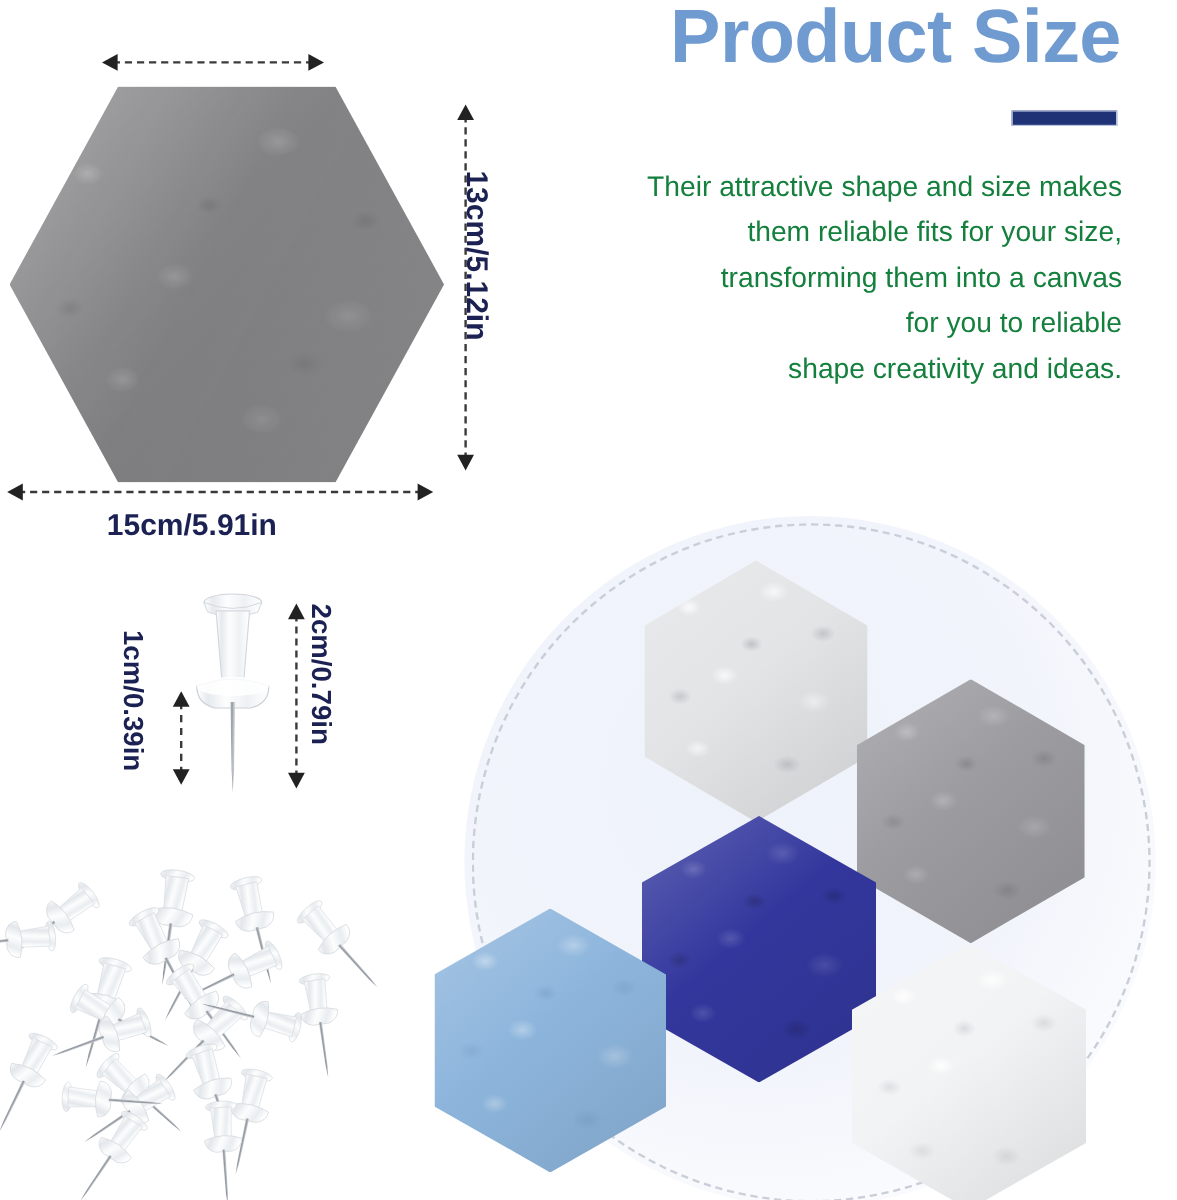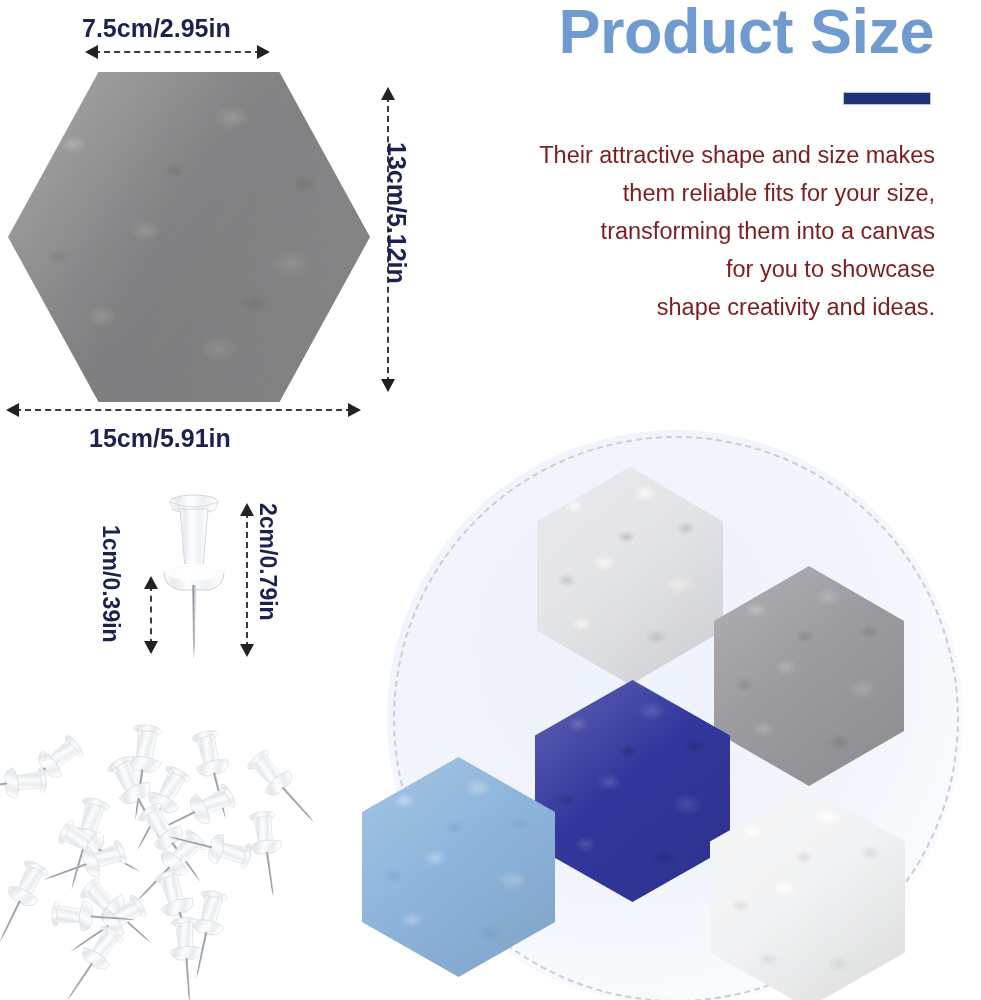--- a/index.html
+++ b/index.html
@@ -49,21 +49,21 @@
     box-sizing: border-box;
   }
   #body-copy {
     position: absolute;
     left: 455px;
     top: 136px;
     width: 480px;
     text-align: right;
     font-size: 23.5px;
     line-height: 1.62;
-    color: #7f1d1d;
+    color: #15803d;
     font-family: "Liberation Sans", sans-serif;
   }
   #body-copy div { white-space: nowrap; }
 
   
   .dim-label {
     position: absolute;
     font-family: "Liberation Sans", sans-serif;
     font-size: 25px;
     font-weight: bold;
@@ -259,32 +259,31 @@
 
   <div id="headline">
     <div id="title">Product Size</div>
   </div>
   <div id="accent-bar"></div>
 
   <div id="body-copy">
     <div>Their attractive shape and size makes</div>
     <div>them reliable fits for your size,</div>
     <div>transforming them into a canvas</div>
-    <div>for you to showcase</div>
+    <div>for you to reliable</div>
     <div>shape creativity and ideas.</div>
   </div>
 
   <div id="hex-main" class="hex pointy">
     <div class="face">
       <div class="felt"></div>
       <div class="sheen"></div>
     </div>
   </div>
 
-  <div class="dim-label" style="left:82px; top:14px;">7.5cm/2.95in</div>
   <div class="harrow" style="left:85px; top:42px; width:185px; height:20px;">
     <div class="line"></div>
     <div class="ah left"></div>
     <div class="ah right"></div>
   </div>
 
   <div class="varrow" style="left:378px; top:87px; width:20px; height:305px;">
     <div class="line"></div>
     <div class="av up"></div>
     <div class="av down"></div>

